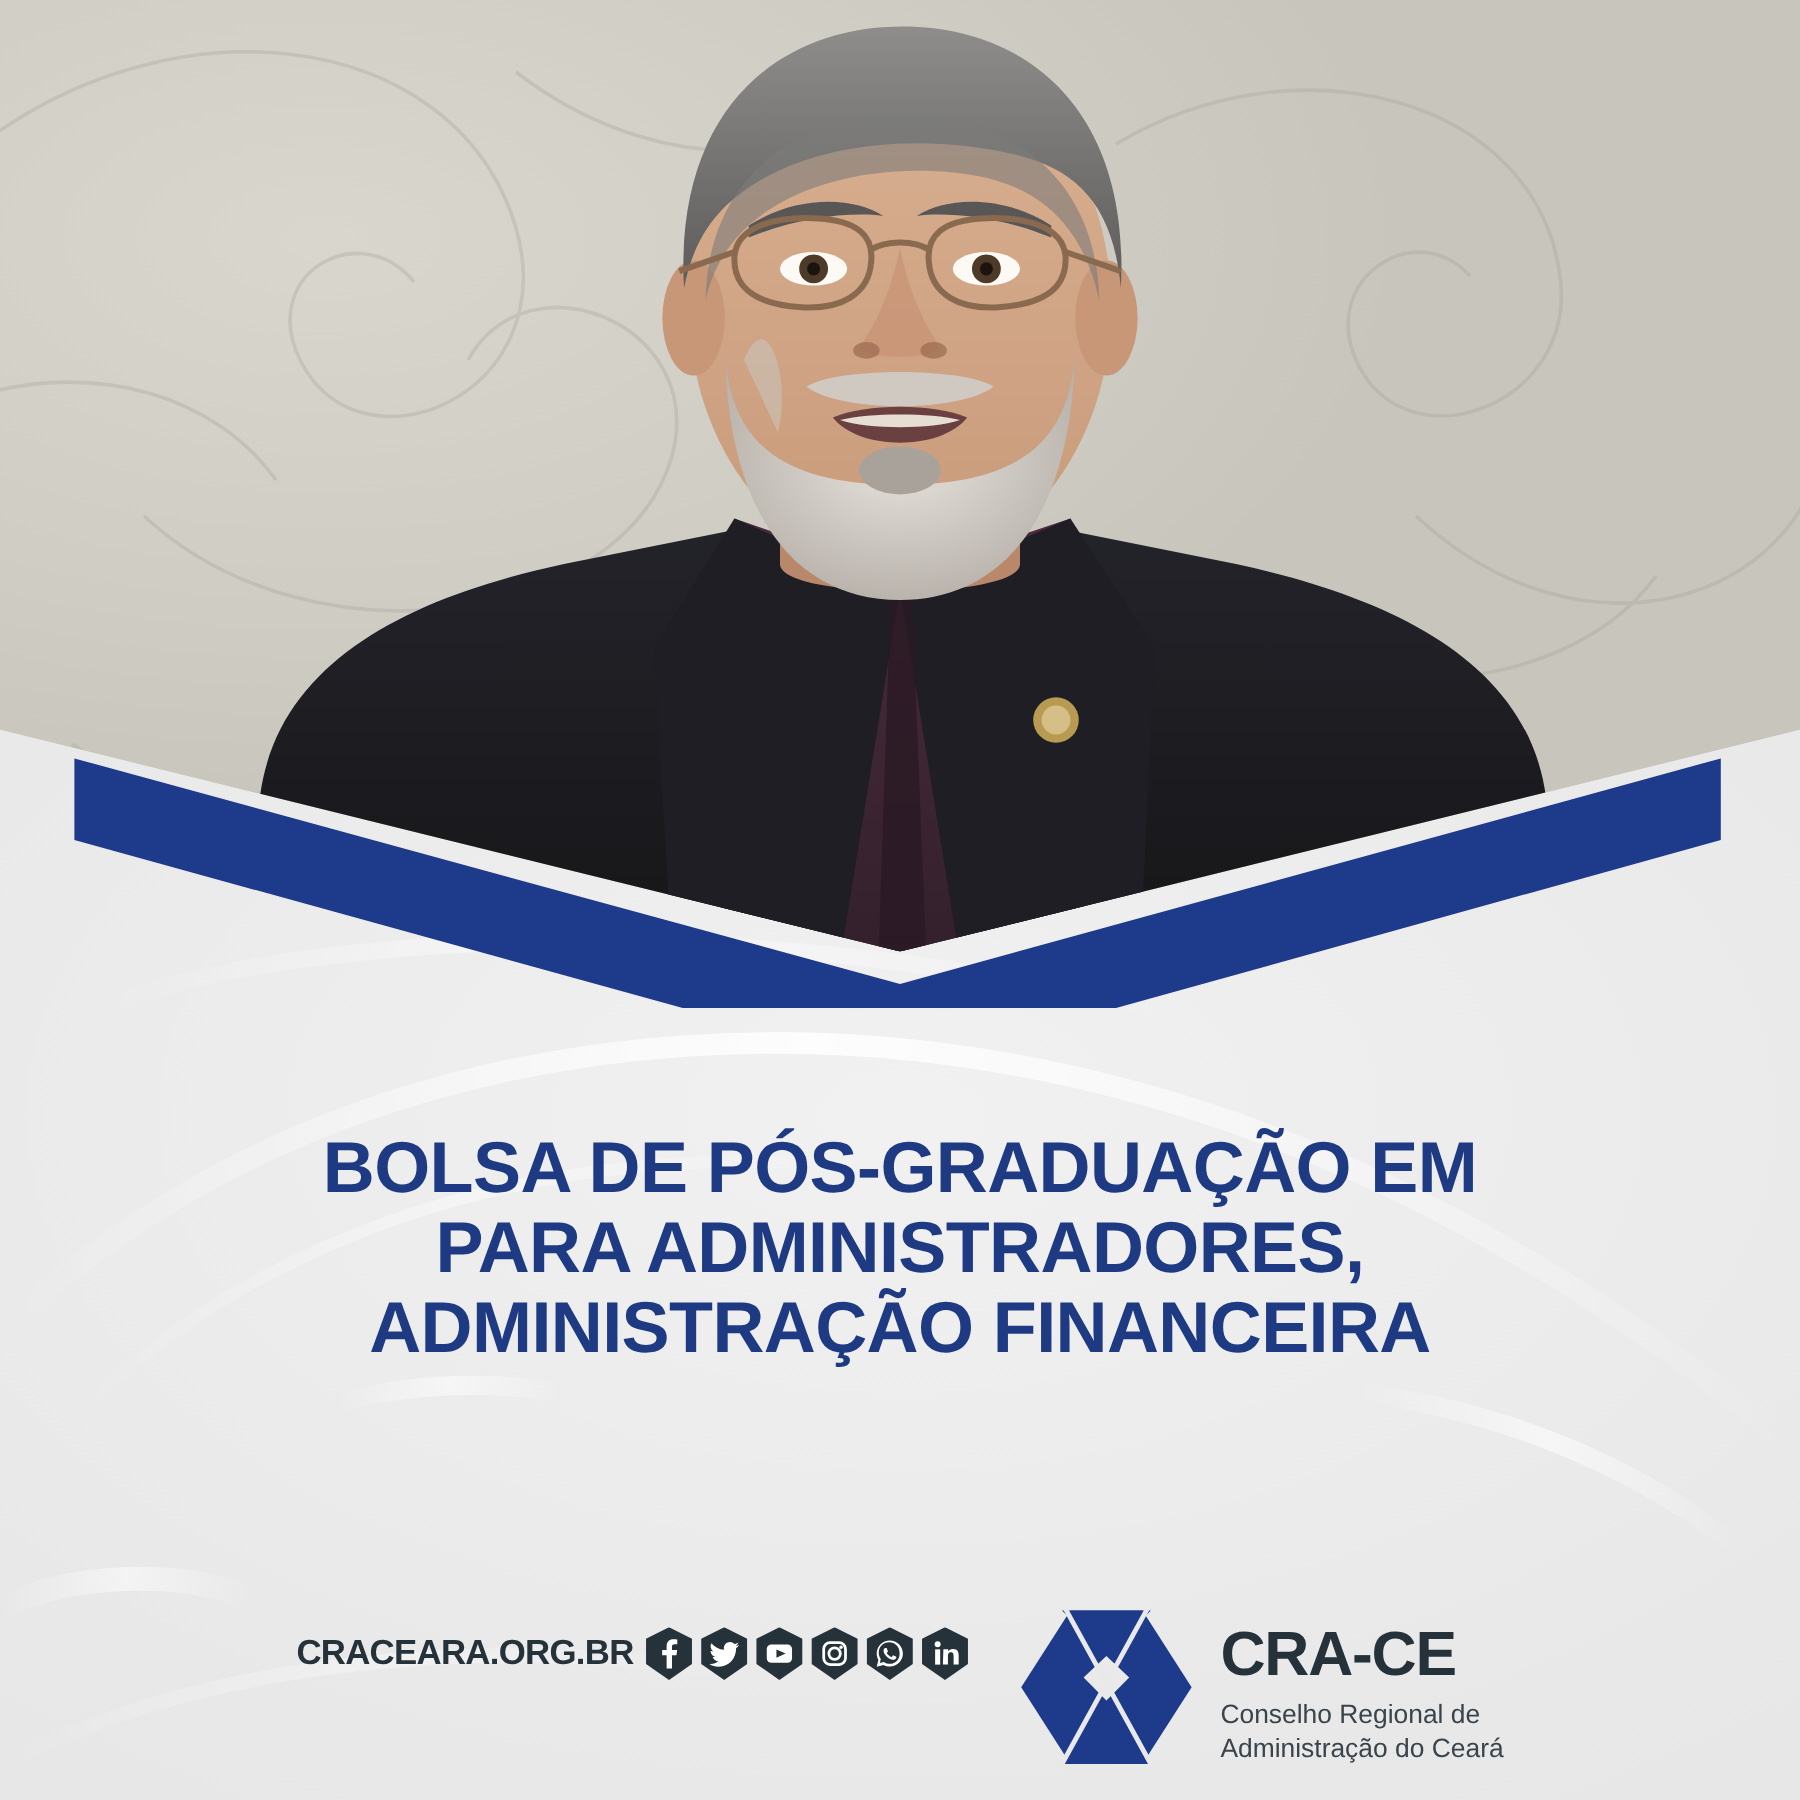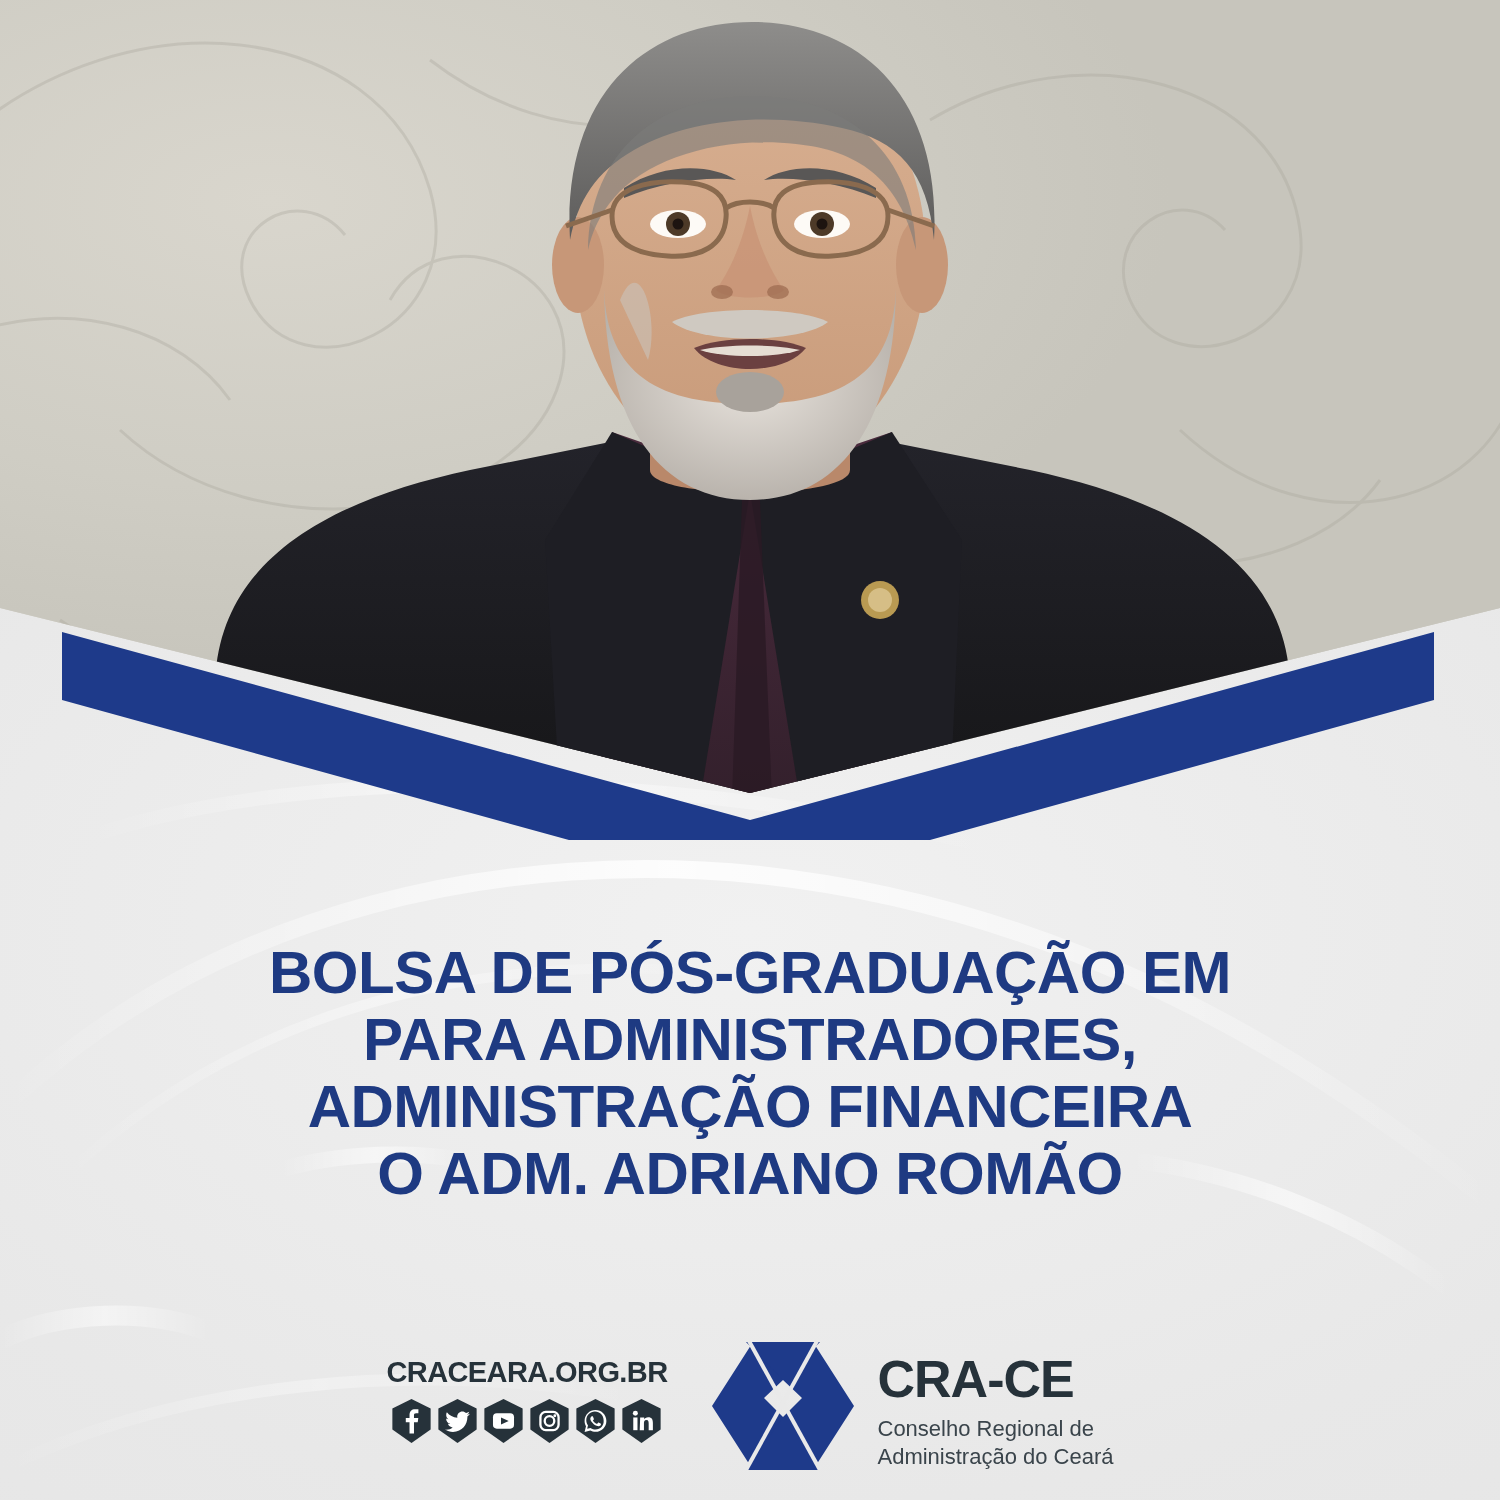--- a/index.html
+++ b/index.html
@@ -57,21 +57,21 @@
     -webkit-font-smoothing:antialiased;
   }
   .headline .ln{display:block;white-space:nowrap;}
 
   
   .footer{
     position:absolute;left:0;right:0;top:1330px;height:160px;
     display:flex;align-items:flex-start;justify-content:center;gap:40px;
   }
   .site-block{
-    display:flex;flex-direction:column;align-items:center;gap:10px;
+    display:flex;flex-direction:row;align-items:center;gap:10px;
     padding-top:26px;
   }
   .site-url{
     color:#26323a;font-size:29px;font-weight:600;letter-spacing:-0.6px;
     font-family:"Liberation Sans",sans-serif;
   }
   .socials{display:flex;gap:7px;}
   .hexicon{width:39px;height:44px;display:block;}
 
   .logo-block{display:flex;align-items:center;gap:20px;padding-top:6px;}
@@ -220,21 +220,20 @@
   </div>
 
   <svg class="chevron" viewBox="0 0 1500 240" preserveAspectRatio="none">
     <polygon points="62,32 750,220 1434,32 1434,100 750,290 62,100" fill="#1e3a8a"></polygon>
   </svg>
 
   <h1 class="headline">
     <span class="ln">BOLSA DE PÓS-GRADUAÇÃO EM</span>
     <span class="ln">PARA ADMINISTRADORES,</span>
     <span class="ln">ADMINISTRAÇÃO FINANCEIRA</span>
-    <span class="ln">O ADM. ADRIANO ROMÃO</span>
   </h1>
 
   <div class="footer">
 
     <div class="site-block">
       <div class="site-url">CRACEARA.ORG.BR</div>
 
       <div class="socials">
 
         <svg class="hexicon" viewBox="0 0 40 46">

